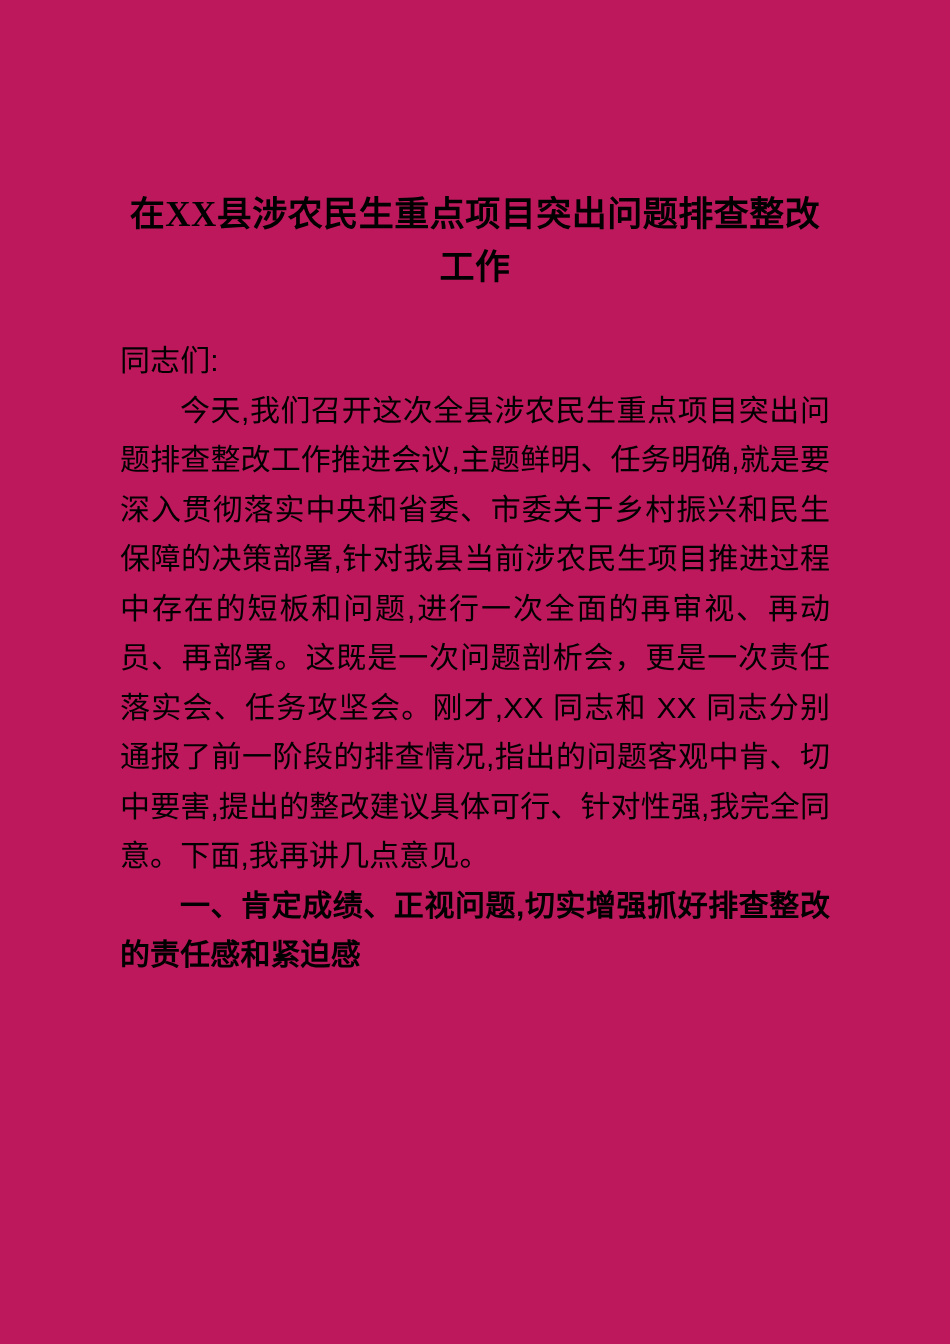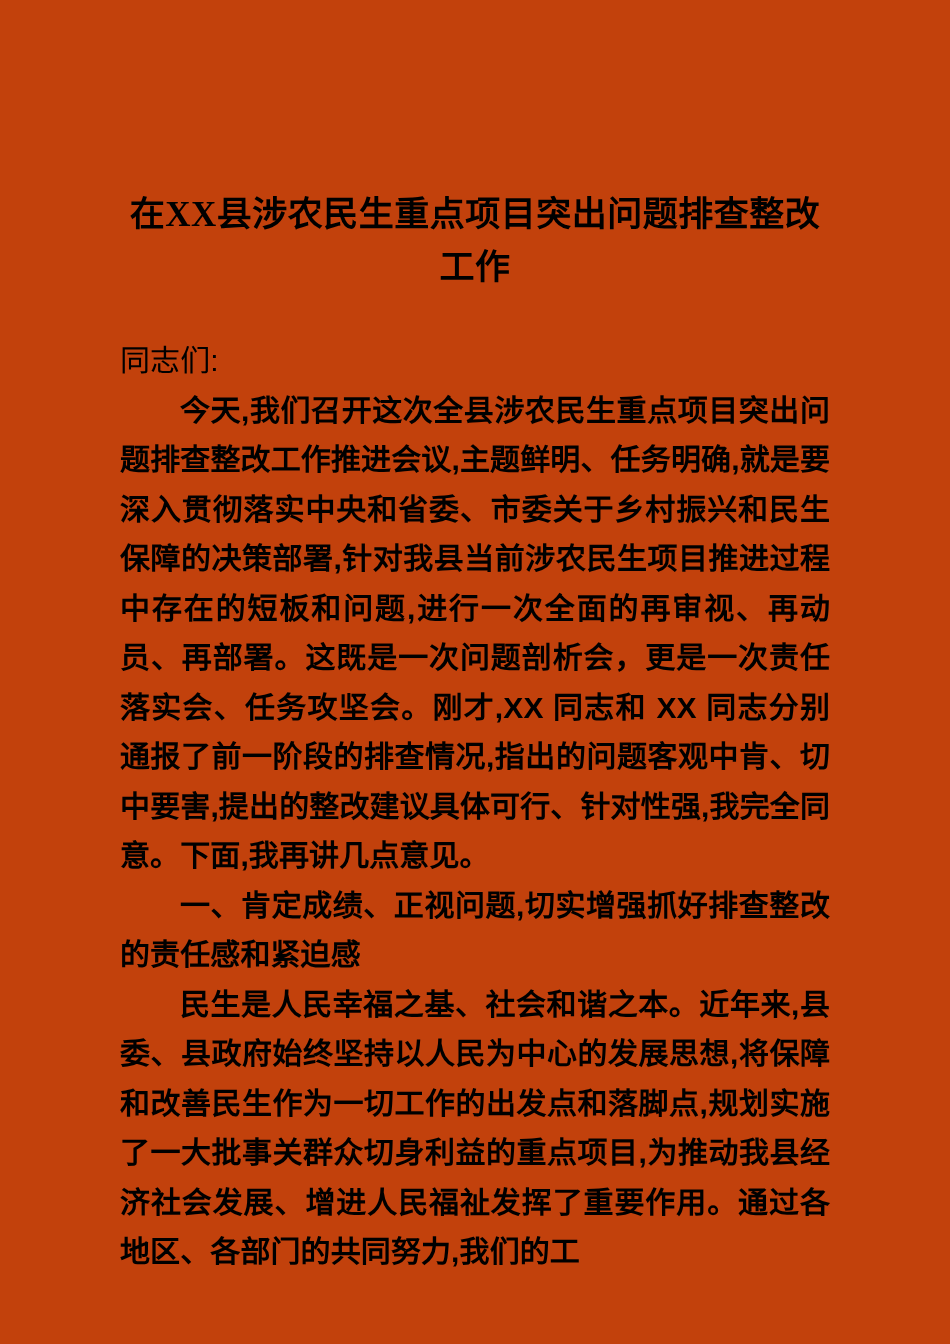--- a/index.html
+++ b/index.html
@@ -14,21 +14,21 @@
     overflow: hidden;
     font-family: "Liberation Sans", "DejaVu Sans", sans-serif;
     color: #000000;
     -webkit-font-smoothing: antialiased;
   }
 
   .page {
     position: relative;
     width: 950px;
     height: 1344px;
-    background: #c2410c;
+    background: #be185d;
     box-sizing: border-box;
     padding: 0 120px;
   }
 
   
   .doc-title {
     margin: 0;
     padding-top: 188px;
     text-align: center;
     font-family: "Liberation Serif", "DejaVu Serif", serif;
@@ -56,21 +56,20 @@
     word-break: break-all;
   }
 
   p.salutation {
     text-indent: 0;
     text-align: left;
   }
 
   p.indent {
     text-indent: 2em;
-    font-weight: bold;
   }
 
   p.heading {
     font-weight: 700;
     text-indent: 2em;
   }
 </style>
 </head>
 <body>
 
@@ -81,17 +80,16 @@
   </h1>
 
   <div class="body-block">
 
     <p class="para salutation">同志们:</p>
 
     <p class="para indent">今天,我们召开这次全县涉农民生重点项目突出问题排查整改工作推进会议,主题鲜明、任务明确,就是要深入贯彻落实中央和省委、市委关于乡村振兴和民生保障的决策部署,针对我县当前涉农民生项目推进过程中存在的短板和问题,进行一次全面的再审视、再动员、再部署。这既是一次问题剖析会，更是一次责任落实会、任务攻坚会。刚才,XX 同志和 XX 同志分别通报了前一阶段的排查情况,指出的问题客观中肯、切中要害,提出的整改建议具体可行、针对性强,我完全同意。下面,我再讲几点意见。</p>
 
     <p class="para heading">一、肯定成绩、正视问题,切实增强抓好排查整改的责任感和紧迫感</p>
 
-    <p class="para indent">民生是人民幸福之基、社会和谐之本。近年来,县委、县政府始终坚持以人民为中心的发展思想,将保障和改善民生作为一切工作的出发点和落脚点,规划实施了一大批事关群众切身利益的重点项目,为推动我县经济社会发展、增进人民福祉发挥了重要作用。通过各地区、各部门的共同努力,我们的工</p>
 
   </div>
 
 </div>
 
 </body></html>

